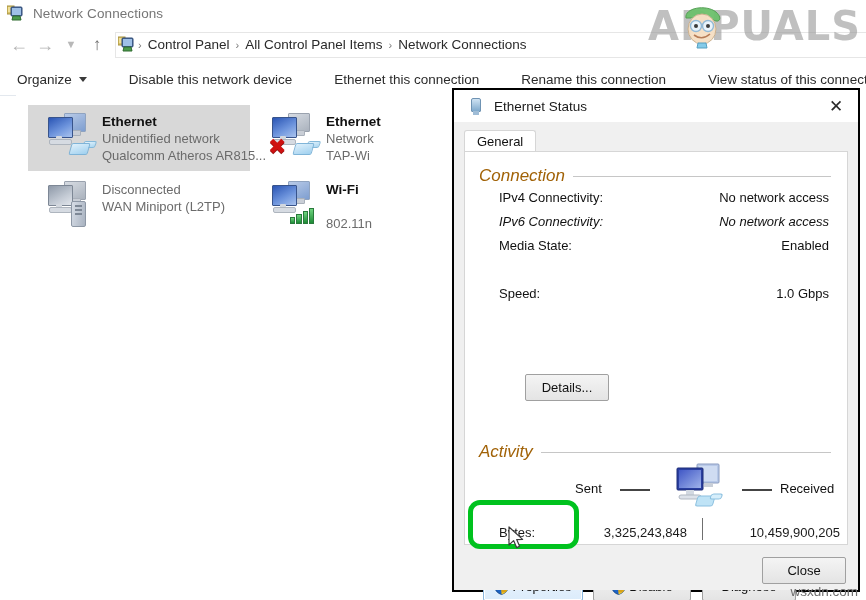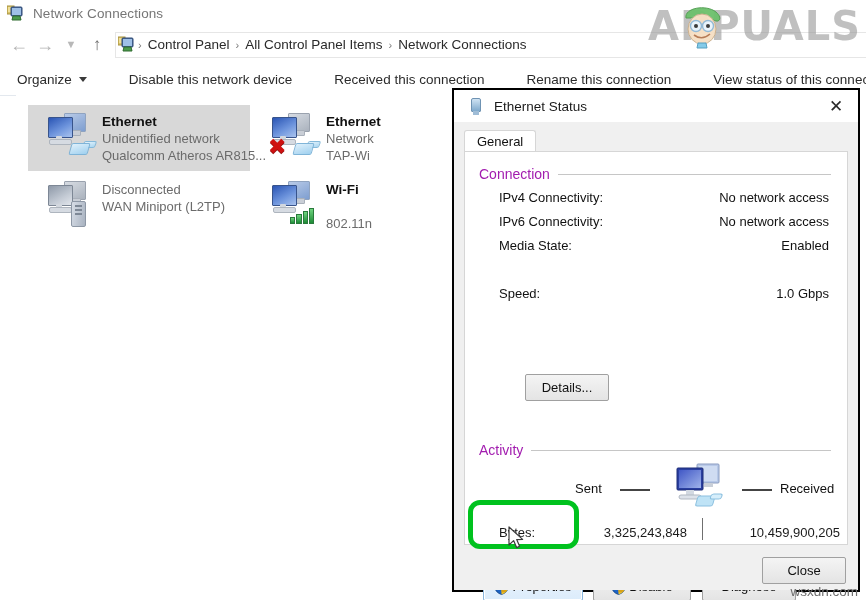--- a/index.html
+++ b/index.html
@@ -390,24 +390,25 @@
   }
 
   .group-head {
     position: absolute;
     display: flex;
     align-items: center;
     width: 352px;
     left: 14px;
   }
   .group-head span {
-    font-size: 14px;
-    color: #a21caf;
+    font-size: 17px;
+    color: #a16207;
     padding-right: 8px;
     white-space: nowrap;
+    font-style: italic;
   }
   .group-head i {
     flex: 1;
     height: 1px;
     background: #c6c6c6;
     display: block;
   }
 
   .kv {
     position: absolute;
@@ -587,21 +588,21 @@
   </div>
 
   <div class="cmdbar">
     <div class="cmd" id="cmd-organize">
       <span>Organize</span>
       <span class="caret-down"></span>
     </div>
     <div class="cmd-gap"></div>
     <div class="cmd">Disable this network device</div>
     <div class="cmd-gap"></div>
-    <div class="cmd">Received this connection</div>
+    <div class="cmd">Ethernet this connection</div>
     <div class="cmd-gap"></div>
     <div class="cmd">Rename this connection</div>
     <div class="cmd-gap"></div>
     <div class="cmd">View status of this connection</div>
   </div>
 
   <div class="content">
     <div class="list-scroll-border"></div>
 
     <div class="conn-item selected" style="left:12px; top:10px;">
@@ -716,21 +717,21 @@
 
       <div class="group-head" style="top:14px;">
         <span>Connection</span>
         <i></i>
       </div>
 
       <div class="kv" style="top:38px;">
         <span class="k">IPv4 Connectivity:</span>
         <span class="v">No network access</span>
       </div>
-      <div class="kv" style="top:62px;">
+      <div class="kv" style="top:62px;font-style:italic;">
         <span class="k">IPv6 Connectivity:</span>
         <span class="v">No network access</span>
       </div>
       <div class="kv" style="top:86px;">
         <span class="k">Media State:</span>
         <span class="v">Enabled</span>
       </div>
       <div class="kv" style="top:134px;">
         <span class="k">Speed:</span>
         <span class="v">1.0 Gbps</span>

